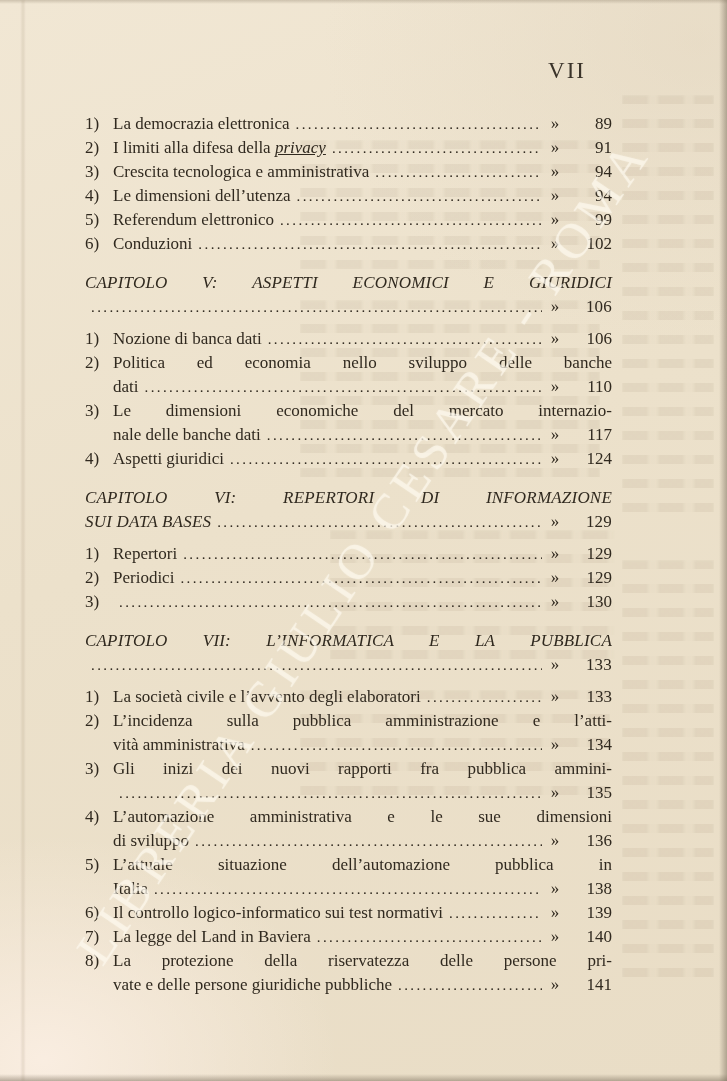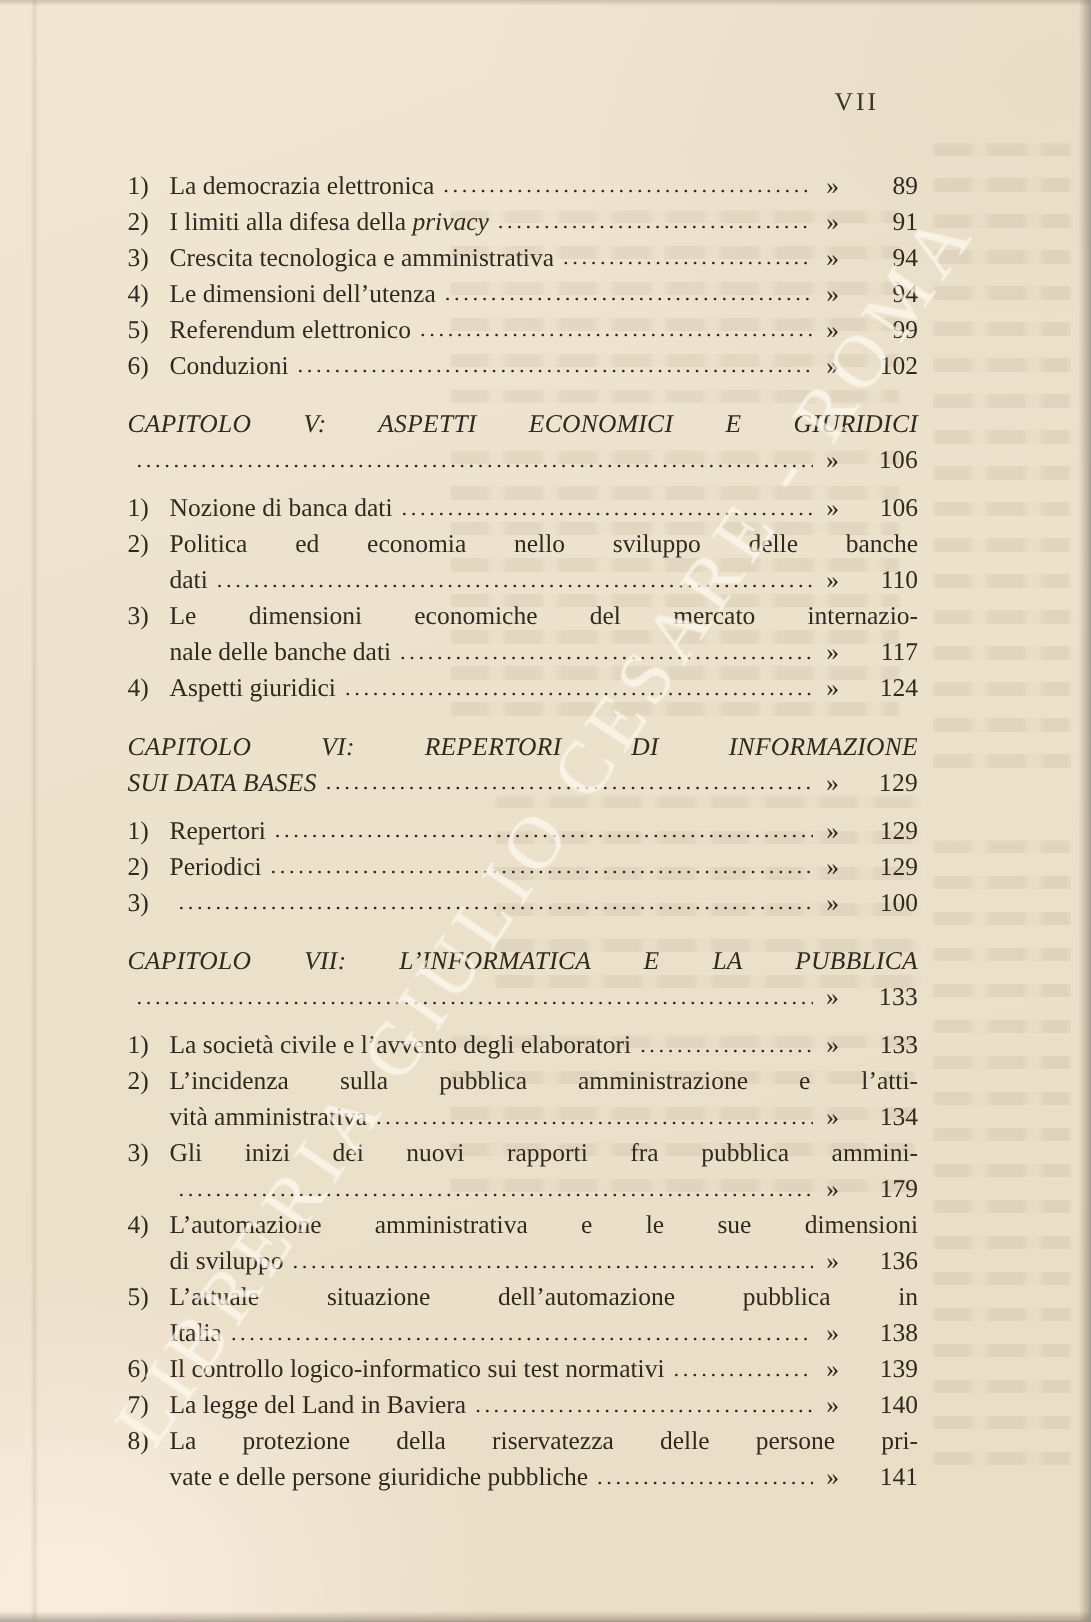--- a/index.html
+++ b/index.html
@@ -24,21 +24,21 @@
 
   
   .ghost {
     position:absolute; z-index:0; filter:blur(1.6px); opacity:.55;
     background:repeating-linear-gradient(to right, rgba(126,108,80,0.17) 0 26px, rgba(126,108,80,0.03) 26px 36px);
     -webkit-mask-image:repeating-linear-gradient(to bottom, #000 0 9px, transparent 9px 24px);
             mask-image:repeating-linear-gradient(to bottom, #000 0 9px, transparent 9px 24px);
   }
 
   .folio { position:absolute; top:58px; right:141px; z-index:1;
-           font-size:17px; letter-spacing:2px; color:#3a332a; }
+           font-size:23px; letter-spacing:2px; color:#3a332a; }
 
   #toc { position:absolute; left:85px; top:112px; width:527px; z-index:1;
          font-size:17px; line-height:24px; }
 
   .toc-section { margin-top:15px; }
   .toc-section:first-child { margin-top:0; }
 
   .chapter { font-style:italic; letter-spacing:0.2px; margin-bottom:8px; }
 
   .just { text-align:justify; text-align-last:justify; }
@@ -46,21 +46,21 @@
   .row { display:flex; align-items:center; }
   .row-text { flex:0 1 auto; white-space:nowrap; }
   .leader { flex:1 1 auto; overflow:hidden; white-space:nowrap; min-width:10px;
             margin-left:6px; letter-spacing:2.4px; font-size:15px; font-style:normal; }
   .guil { flex:none; width:26px; text-align:center; font-style:normal; }
   .pnum { flex:none; width:44px; text-align:right; font-style:normal; }
 
   .item { display:flex; }
   .item .num { flex:none; width:28px; }
   .item .content { flex:1 1 auto; min-width:0; }
-  .it { font-style:italic; }
+  .it { font-style:italic;text-decoration:underline; }
 
   .watermark {
     position:absolute; left:-337px; top:516px; width:1400px; height:70px; line-height:70px;
     text-align:center; transform:rotate(-56deg); z-index:5; pointer-events:none;
     font-size:50px; letter-spacing:0.12em; white-space:nowrap;
     color:rgba(253,248,238,0.62); text-shadow:0 0 2px rgba(255,252,244,0.35);
   }
 </style>
 </head>
 <body>
@@ -232,21 +232,21 @@
               <span class="pnum">129</span>
             </div>
           </div>
         </div>
         <div class="item">
           <span class="num">3)</span>
           <div class="content">
             <div class="row">
               <span class="leader">................................................................................................................................................................</span>
               <span class="guil">»</span>
-              <span class="pnum">100</span>
+              <span class="pnum">130</span>
             </div>
           </div>
         </div>
       </div>
       <div class="toc-section">
         <div class="chapter">
           <div class="just">CAPITOLO VII: L’INFORMATICA E LA PUBBLICA</div>
           <div class="row">
             <span class="leader">................................................................................................................................................................</span>
             <span class="guil">»</span>
@@ -276,21 +276,21 @@
             </div>
           </div>
         </div>
         <div class="item">
           <span class="num">3)</span>
           <div class="content">
             <div class="just">Gli inizi dei nuovi rapporti fra pubblica ammini-</div>
             <div class="row">
               <span class="leader">................................................................................................................................................................</span>
               <span class="guil">»</span>
-              <span class="pnum">179</span>
+              <span class="pnum">135</span>
             </div>
           </div>
         </div>
         <div class="item">
           <span class="num">4)</span>
           <div class="content">
             <div class="just">L’automazione amministrativa e le sue dimensioni</div>
             <div class="row">
               <span class="row-text"><span>di sviluppo</span></span>
               <span class="leader">................................................................................................................................................................</span>

